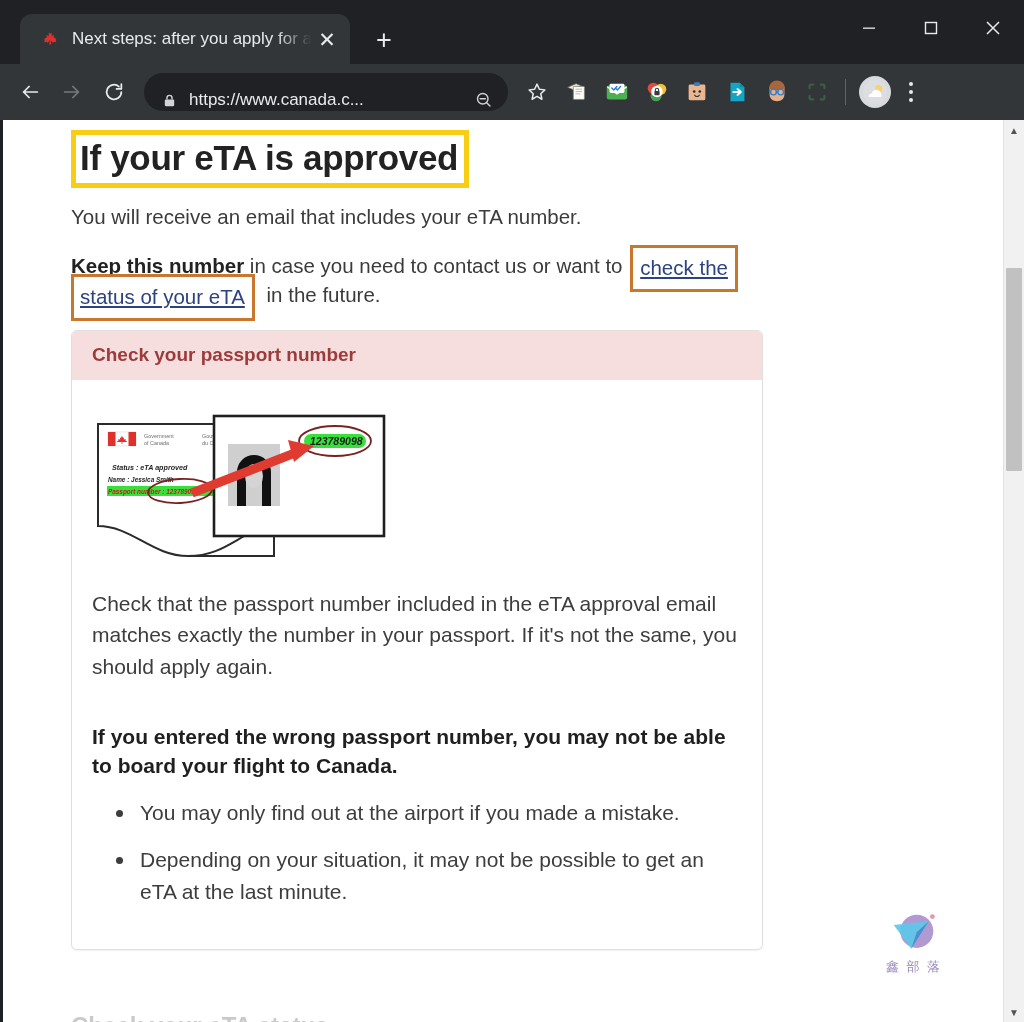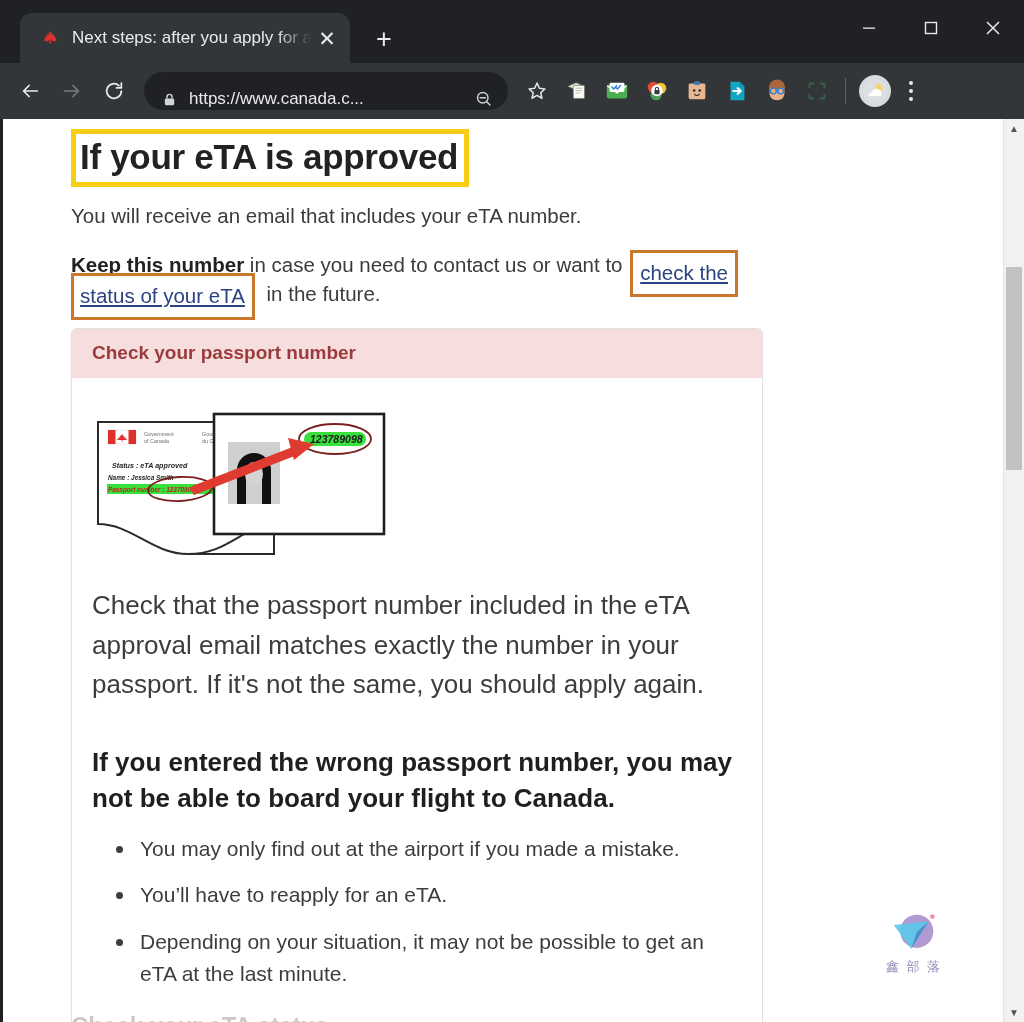--- a/index.html
+++ b/index.html
@@ -77,21 +77,21 @@
     padding: 3px 6px 6px 4px;
     border: 5px solid #f7ce14;
     margin-bottom: 14px;
   }
 
   p.body { font-size: 20.5px; color:#3b3b3b; line-height: 1.42; margin-bottom: 20px; max-width: 830px; }
   p.body b { color:#222; font-weight:700; }
   .link { color:#2b4380; text-decoration: underline; }
   .boxed-link-a {
     border: 3px solid #c9772c; padding: 8px 7px 10px 7px; margin-left: 2px;
-    position: relative; top: 8px;
+    position: relative; top: 2px;
   }
   .boxed-link-b {
     border: 3px solid #c9772c; padding: 8px 7px 10px 6px;
     position: relative; top: 2px; margin-right: 6px;
   }
 
   
   .card {
     width: 692px; margin-top: 4px; background:#fff;
     border: 1px solid #e0e0e0; border-radius: 6px;
@@ -99,21 +99,21 @@
     overflow: hidden;
   }
   .card-header {
     background:#f5dedd; padding: 13px 20px 14px 20px;
     color:#9b3b3b; font-size: 19px; font-weight:700;
   }
   .card-body { padding: 20px 20px 26px 20px; }
 
   .illus { width: 300px; height: 160px; position: relative; margin: 6px 0 22px 0; }
 
-  .card-body p { font-size: 26px; color:#3d3d3d; line-height: 1.52; margin-bottom: 22px; }
+  .card-body p { font-size: 21px; color:#3d3d3d; line-height: 1.52; margin-bottom: 22px; }
   .card-body p.warn { font-weight: 700; color:#1f1f1f; margin-top: 40px; margin-bottom: 16px; line-height:1.38; }
   .card-body ul { list-style: none; margin: 0 0 0 10px; }
   .card-body li {
     font-size: 21px; color:#3d3d3d; line-height: 1.55;
     padding-left: 38px; position: relative; margin-bottom: 14px;
   }
   .card-body li:before {
     content:""; position:absolute; left: 14px; top: 13px;
     width: 7px; height:7px; border-radius:50%; background:#3d3d3d;
   }
@@ -344,21 +344,20 @@
                 </g>
               </svg>
             </div>
 
             <p>Check that the passport number included in the eTA approval email matches exactly the number in your passport. If it's not the same, you should apply again.</p>
 
             <p class="warn">If you entered the wrong passport number, you may not be able to board your flight to Canada.</p>
 
             <ul>
               <li>You may only find out at the airport if you made a mistake.</li>
-              <li>You’ll have to reapply for an eTA.</li>
               <li>Depending on your situation, it may not be possible to get an eTA at the last minute.</li>
             </ul>
           </div>
         </div>
       </div>
 
       <div class="watermark">
         <svg width="56" height="46" viewBox="0 0 60 50">
           <circle cx="33" cy="21" r="18" fill="#9b7ec4" opacity=".85"></circle>
           <circle cx="50" cy="5" r="2.6" fill="#e88ba6"></circle>

